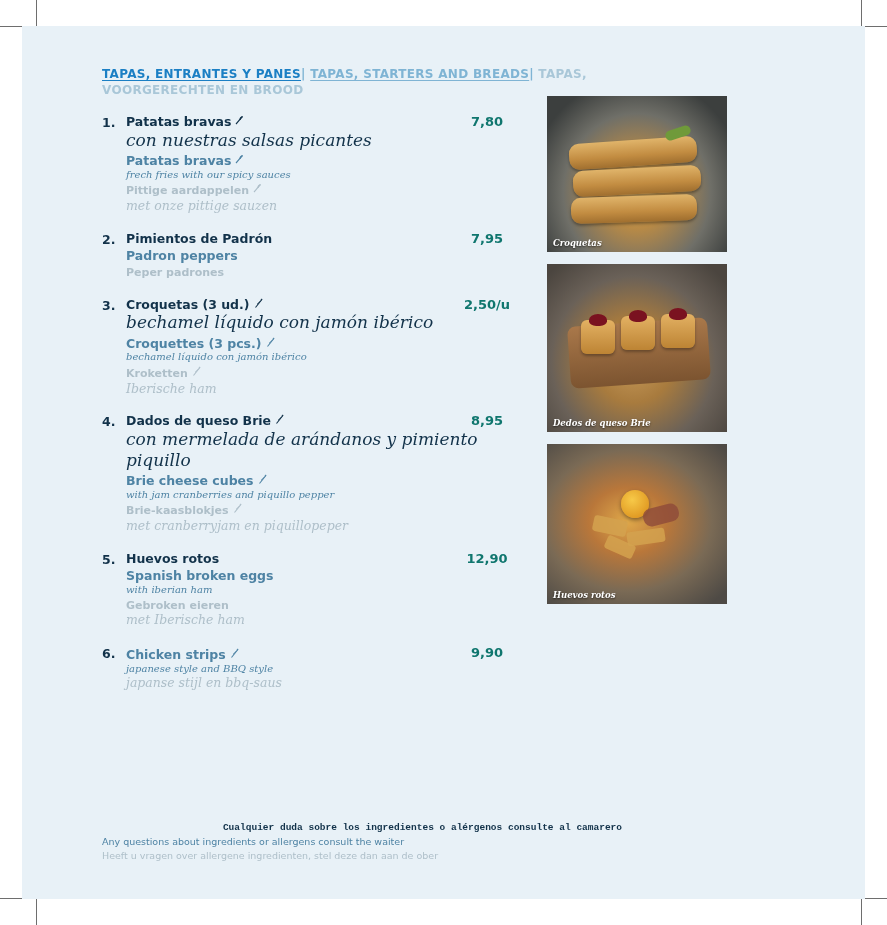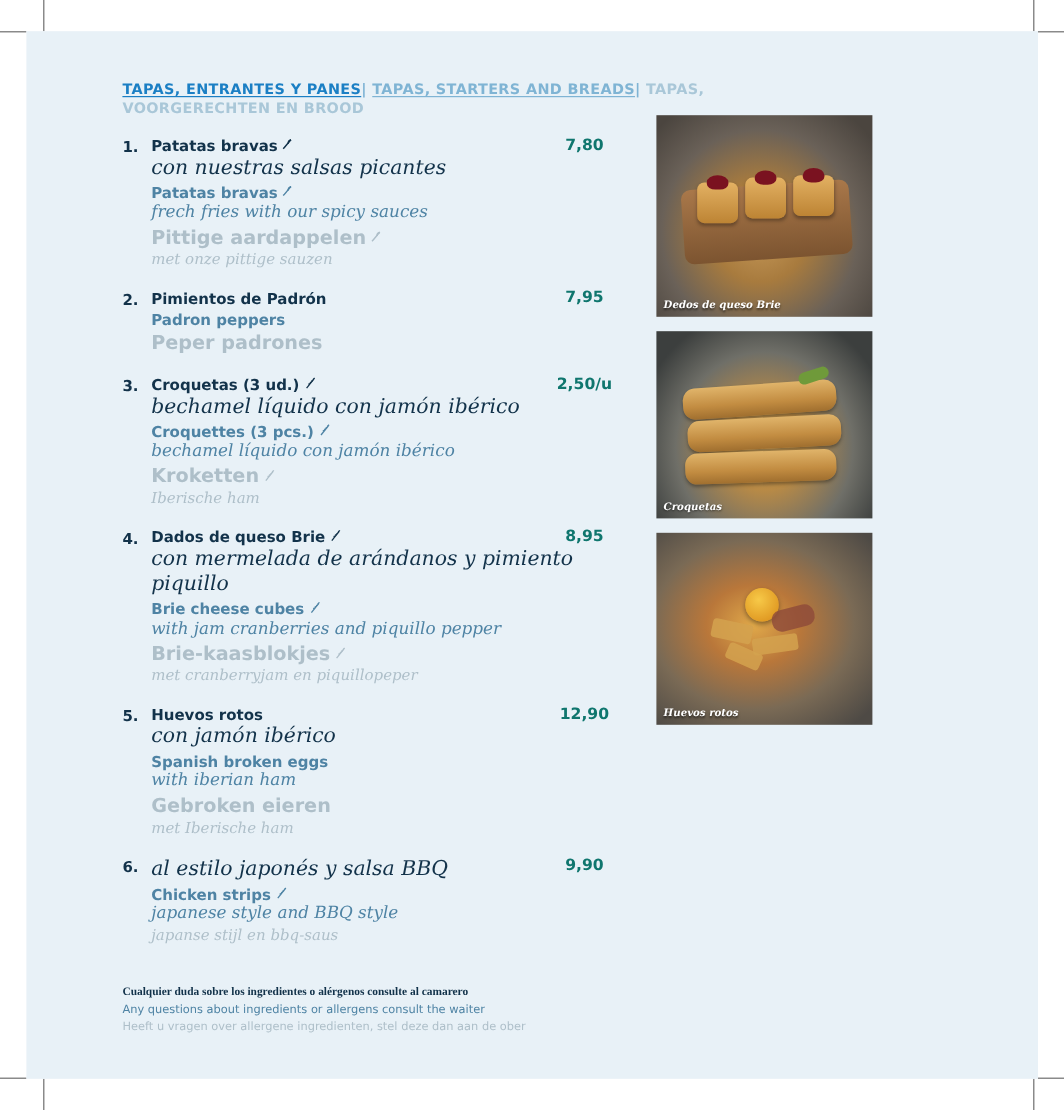--- a/index.html
+++ b/index.html
@@ -124,28 +124,28 @@
   }
   .l-en-name {
     font-size: 12.5px;
     font-weight: bold;
     color: #4e83a4;
     font-family: "DejaVu Sans", sans-serif;
     line-height: 1.25;
     margin-top: 2px;
   }
   .l-en-desc {
-    font-size: 14px;
+    font-size: 10px;
     font-style: italic;
     color: #4e83a4;
     font-family: "DejaVu Serif", serif;
     line-height: 1.25;
   }
   .l-nl-name {
-    font-size: 16px;
+    font-size: 11px;
     font-weight: bold;
     color: #aebfc9;
     font-family: "DejaVu Sans", sans-serif;
     line-height: 1.25;
     margin-top: 2px;
   }
   .l-nl-desc {
     font-size: 12.5px;
     font-style: italic;
     color: #aebfc9;
@@ -238,21 +238,22 @@
     position: absolute;
     left: 80px;
     top: 795px;
     width: 520px;
     line-height: 1.45;
   }
   .f1 {
     font-size: 9.5px;
     font-weight: bold;
     color: #12324a;
-    font-family: Liberation Serif, serif;
+    font-family: Liberation Mono, monospace;
+    text-align: right;
   }
   .f2 {
     font-size: 9.5px;
     color: #4e83a4;
     font-family: "DejaVu Sans", sans-serif;
   }
   .f3 {
     font-size: 9.5px;
     color: #aebfc9;
     font-family: "DejaVu Sans", sans-serif;
@@ -371,70 +372,68 @@
           </div>
         </div>
       </div>
 
       <div class="item">
         <div class="price">12,90</div>
         <div class="item-row">
           <div class="num">5.</div>
           <div class="texts">
             <div class="l-es-name">Huevos rotos</div>
-            <div class="l-es-desc">con jamón ibérico</div>
             <div class="l-en-name">Spanish broken eggs</div>
             <div class="l-en-desc">with iberian ham</div>
             <div class="l-nl-name">Gebroken eieren</div>
             <div class="l-nl-desc">met Iberische ham</div>
           </div>
         </div>
       </div>
 
       <div class="item">
         <div class="price">9,90</div>
         <div class="item-row">
           <div class="num">6.</div>
           <div class="texts">
-            <div class="l-es-desc">al estilo japonés y salsa BBQ</div>
             <div class="l-en-name"><span>Chicken strips</span><span class="alg"><svg width="11" height="11" viewBox="0 0 11 11">
                     <path d="M2.5 9.5 L8.5 2" stroke="#4e83a4" stroke-width="1.1" fill="none"></path>
                     <path d="M7.8 2.4 l1.4 -1.4" stroke="#4e83a4" stroke-width="1.1"></path>
                     <path d="M6.4 3.8 l1.2 -.6 M5.2 5 l1.2 -.6 M4 6.2 l1.2 -.6" stroke="#4e83a4" stroke-width="1"></path>
                   </svg></span></div>
             <div class="l-en-desc">japanese style and BBQ style</div>
             <div class="l-nl-desc">japanse stijl en bbq-saus</div>
           </div>
         </div>
       </div>
 
     </div>
   </div>
 
   <div class="photos">
+
+    <div class="photo ph1">
+      <div class="croq" style="left:22px; top:44px; width:128px; height:26px; transform:rotate(-4deg);"></div>
+      <div class="croq" style="left:26px; top:72px; width:128px; height:26px; transform:rotate(-3deg);"></div>
+      <div class="croq" style="left:24px; top:100px; width:126px; height:26px; transform:rotate(-2deg);"></div>
+      <div style="position:absolute;left:118px;top:32px;width:26px;height:10px;background:#6f9a3a;border-radius:6px;transform:rotate(-18deg);"></div>
+      <div class="cap">Croquetas</div>
+    </div>
 
     <div class="photo ph2">
       <div class="brie-board"></div>
       <div class="brie-cube" style="left:34px; top:56px;"></div>
       <div class="brie-cube" style="left:74px; top:52px;"></div>
       <div class="brie-cube" style="left:114px; top:50px;"></div>
       <div class="brie-jam" style="left:42px; top:50px;"></div>
       <div class="brie-jam" style="left:82px; top:46px;"></div>
       <div class="brie-jam" style="left:122px; top:44px;"></div>
       <div class="cap">Dedos de queso Brie</div>
     </div>
 
-    <div class="photo ph1">
-      <div class="croq" style="left:22px; top:44px; width:128px; height:26px; transform:rotate(-4deg);"></div>
-      <div class="croq" style="left:26px; top:72px; width:128px; height:26px; transform:rotate(-3deg);"></div>
-      <div class="croq" style="left:24px; top:100px; width:126px; height:26px; transform:rotate(-2deg);"></div>
-      <div style="position:absolute;left:118px;top:32px;width:26px;height:10px;background:#6f9a3a;border-radius:6px;transform:rotate(-18deg);"></div>
-      <div class="cap">Croquetas</div>
-    </div>
-
     <div class="photo ph3">
       <div class="potato" style="left:46px;top:74px;width:34px;height:16px;transform:rotate(12deg);"></div>
       <div class="potato" style="left:80px;top:86px;width:38px;height:14px;transform:rotate(-8deg);"></div>
       <div class="potato" style="left:58px;top:96px;width:30px;height:14px;transform:rotate(24deg);"></div>
       <div class="egg"></div>
       <div style="position:absolute;left:96px;top:62px;width:36px;height:18px;background:#8d4a3a;border-radius:8px;transform:rotate(-14deg);opacity:.8;"></div>
       <div class="cap">Huevos rotos</div>
     </div>
 
   </div>

